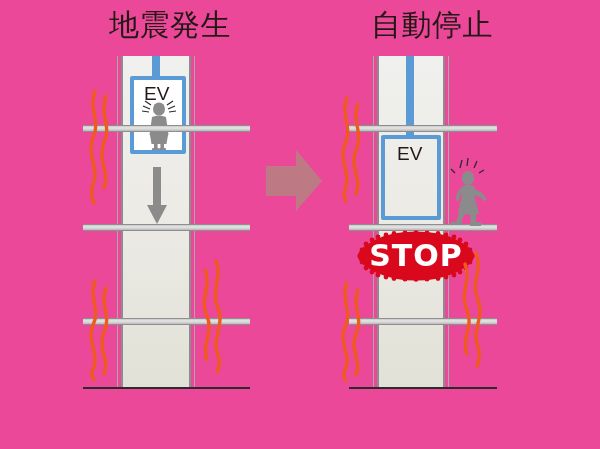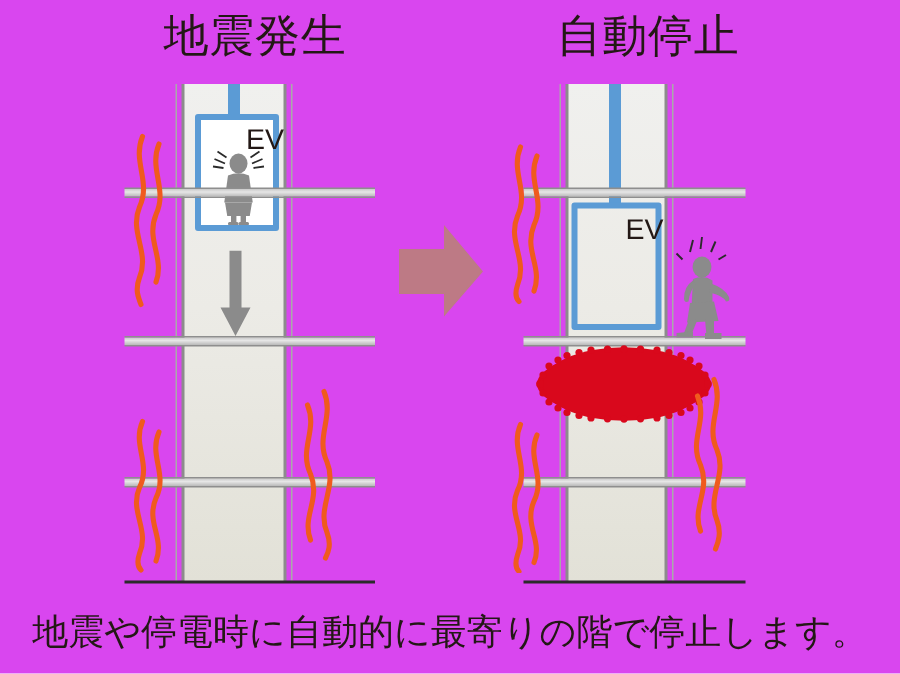--- a/index.html
+++ b/index.html
@@ -7,21 +7,21 @@
     padding: 0;
     background: #ffffff;
   }
   body {
     font-family: "Liberation Sans", "DejaVu Sans", sans-serif;
   }
   #stage {
     position: relative;
     width: 600px;
     height: 449px;
-    background: #d946ef;
+    background: #ec4899;
     overflow: hidden;
   }
   .panel-title {
     position: absolute;
     top: 6px;
     width: 240px;
     text-align: center;
     font-size: 30px;
     line-height: 38px;
     color: #231815;
@@ -98,21 +98,20 @@
     box-sizing: border-box;
     border-radius: 2px;
   }
   .car.transparent { background: transparent; }
   .car-label {
     position: absolute;
     font-size: 19px;
     line-height: 20px;
     color: #231815;
     font-family: "Liberation Sans", sans-serif;
-    margin-left: 20px;
   }
 
   
   .down-arrow { position: absolute; }
 
   
   .big-arrow { position: absolute; }
 
   
   .waves { position: absolute; }
@@ -303,20 +302,21 @@
               <circle cx="104" cy="10" r="2.4"></circle>
             <circle cx="16" cy="42" r="2.4"></circle>
               <circle cx="104" cy="42" r="2.4"></circle>
             <circle cx="6" cy="20" r="2.4"></circle>
               <circle cx="114" cy="20" r="2.4"></circle>
             <circle cx="6" cy="32" r="2.4"></circle>
               <circle cx="114" cy="32" r="2.4"></circle>
           </g>
         </g>
       </svg>
+      <span class="stop-text" style="top:11px;">STOP</span>
     </div>
 
     <svg class="waves" style="left:38px; top:95px;" width="26" height="108" viewBox="0 0 26 108">
       <g stroke="#f05a1e" stroke-width="3.4" fill="none" stroke-linecap="round">
         <path d="M9 3 C2 20 15 32 7 49 C0 66 14 78 7 95 C5 101 6 104 8 106"></path>
         <path d="M20 9 C13 26 26 38 18 55 C11 72 24 83 18 99"></path>
       </g>
     </svg>
 
     <svg class="waves" style="left:38px; top:280px;" width="26" height="102" viewBox="0 0 26 102">
@@ -327,15 +327,14 @@
     </svg>
 
     <svg class="waves" style="left:158px; top:250px;" width="26" height="118" viewBox="0 0 26 118">
       <g stroke="#f05a1e" stroke-width="3.4" fill="none" stroke-linecap="round">
         <path d="M18 3 C25 20 12 33 20 50 C27 67 13 80 20 97 C23 105 21 111 19 116"></path>
         <path d="M7 14 C14 31 1 43 9 60 C16 77 3 88 9 104"></path>
       </g>
     </svg>
   </div>
 
-  <div class="caption">地震や停電時に自動的に最寄りの階で停止します。</div>
 
 </div>
 
 </body></html>

